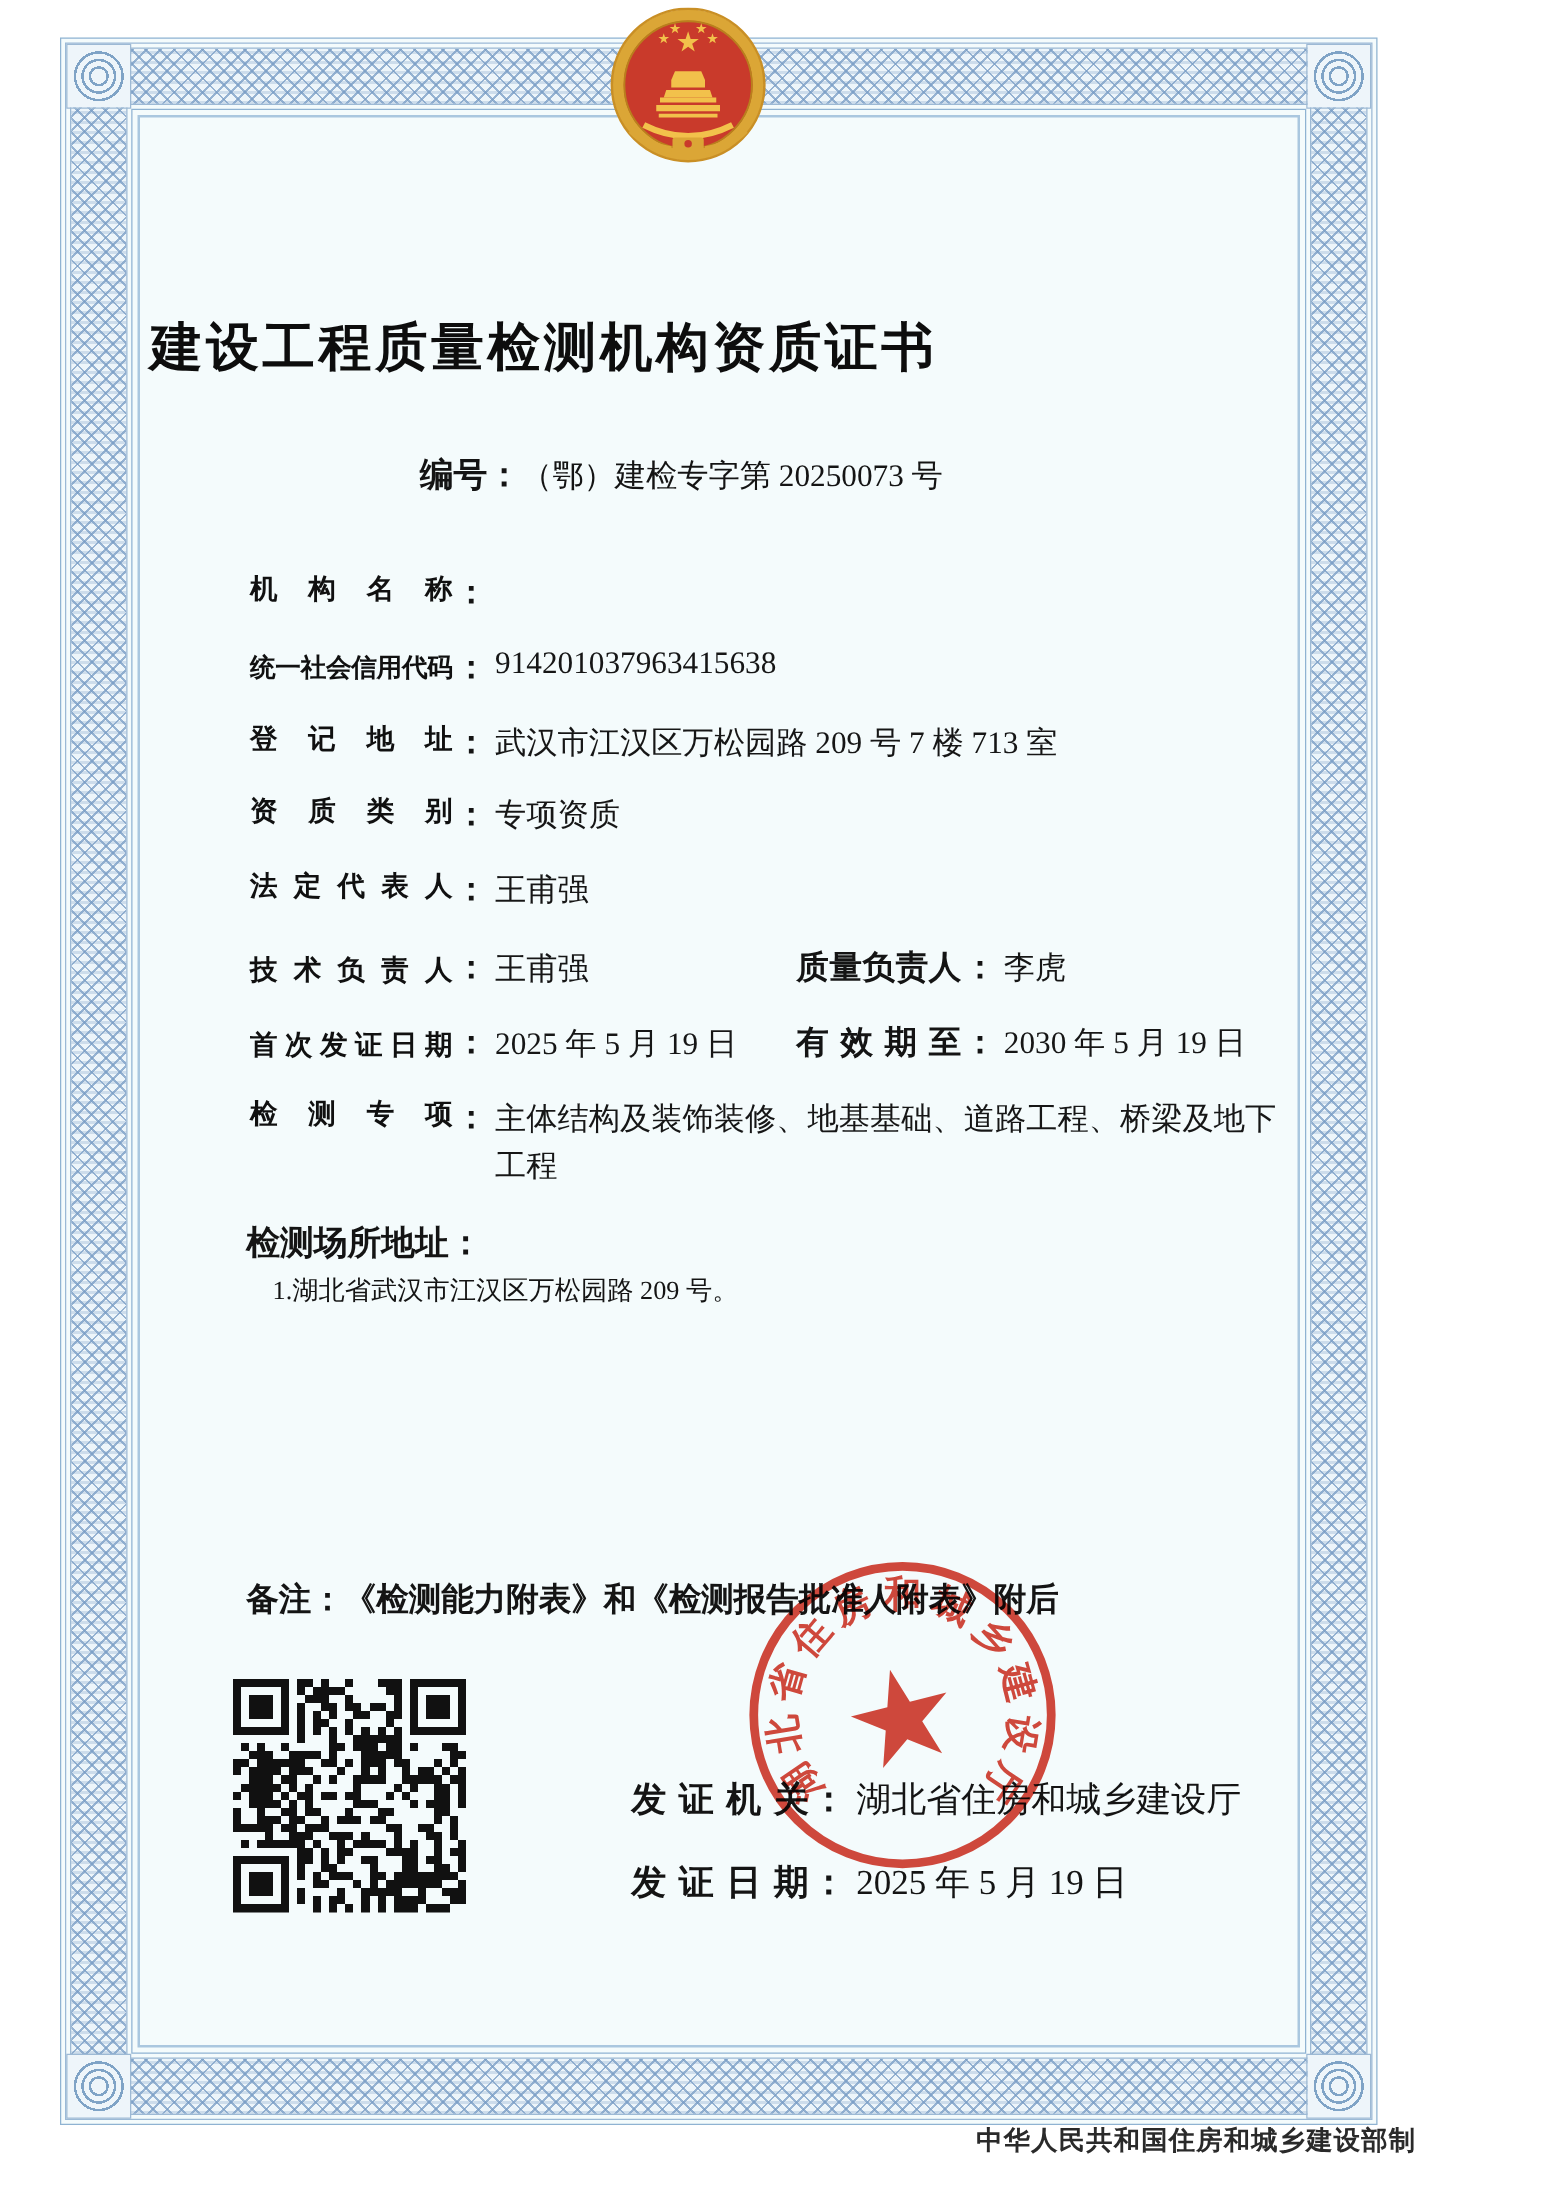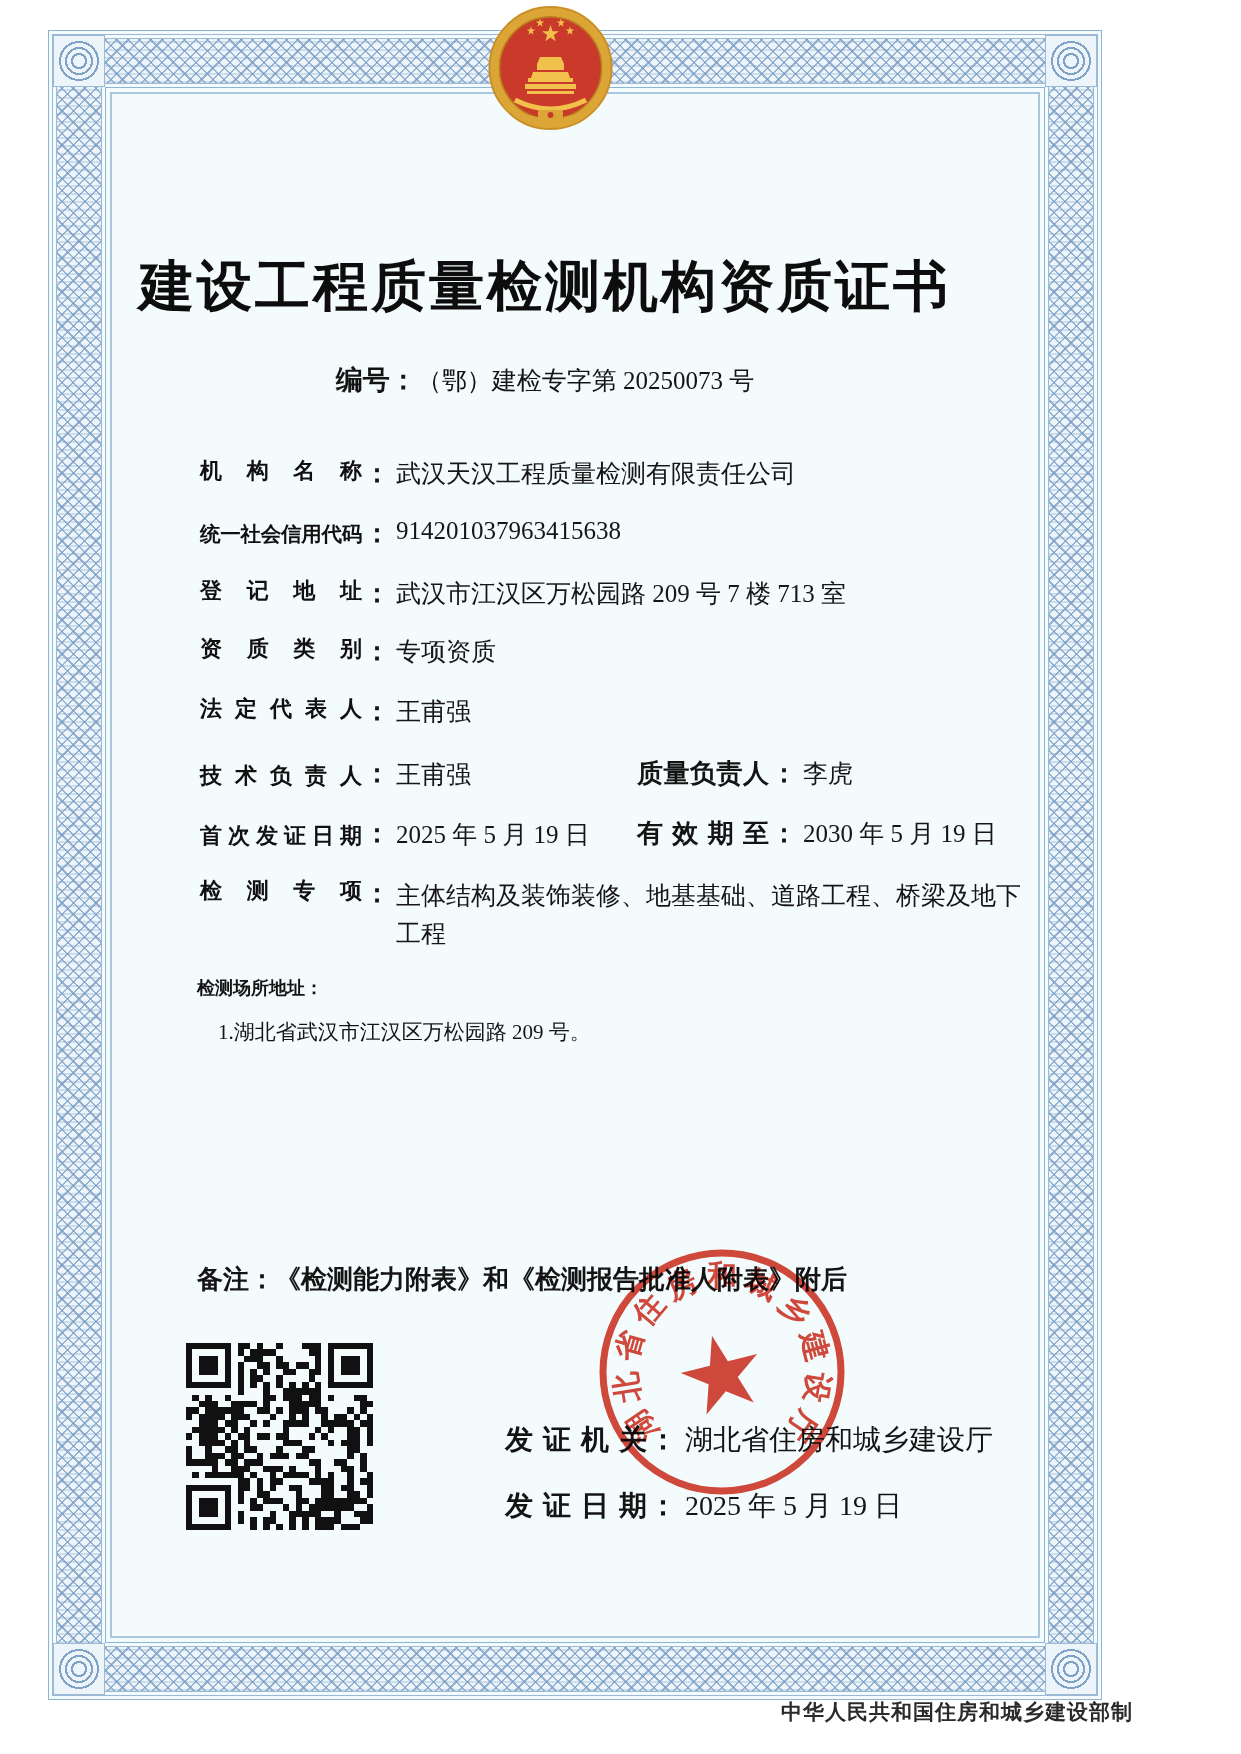--- a/index.html
+++ b/index.html
@@ -22,38 +22,38 @@
   .strip-right{top:7px;bottom:7px;right:7px;width:46px;}
   .corner{position:absolute;width:52px;height:52px;box-sizing:border-box;border:1px solid #9db9d4;
       background:radial-gradient(circle at 50% 50%, #eef5fa 0 6px, #7fa3c6 6px 8px,
       #eef5fa 8px 12px, #7fa3c6 12px 14px, #eef5fa 14px 18px, #7fa3c6 18px 20px, #eef5fa 20px 100%);}
   .c-tl{left:4px;top:4px;} .c-tr{right:4px;top:4px;} .c-bl{left:4px;bottom:4px;} .c-br{right:4px;bottom:4px;}
   .inner-line1{position:absolute;inset:56px;border:1px solid #8fb3d2;}
   .inner-line2{position:absolute;inset:61px;border:2px solid #aac7df;}
 
   
   .abs{position:absolute;}
-  .title{left:120px;top:250px;width:850px;text-align:center;font-size:55px;font-weight:900;
+  .title{left:120px;top:250px;width:850px;text-align:left;font-size:42px;font-weight:900;
          letter-spacing:3px;color:#0d0d0d;}
   .numline{left:120px;top:362px;width:850px;text-align:center;}
   .numline .nl{font-size:27px;font-weight:bold;}
   .numline .nv{font-size:25px;font-family:"Liberation Serif",serif;}
 
   .row{position:absolute;left:200px;display:flex;align-items:flex-start;white-space:nowrap;}
   .lbl{display:inline-block;width:162px;font-weight:bold;font-size:22px;color:#101010;
        text-align:justify;text-align-last:justify;text-justify:inter-character;}
   .lbl.small{font-size:20.5px;padding-top:4px;letter-spacing:-.3px;}
   .colon{font-weight:bold;font-size:26px;margin:0 6px 0 2px;}
   .val{font-family:"Liberation Serif",serif;font-size:25px;padding-top:1px;color:#161616;}
   .val.wrap{white-space:normal;width:625px;line-height:1.5;}
   .g1{display:flex;width:437px;align-items:flex-end;}
   .lbl2{display:inline-block;width:132px;font-weight:bold;font-size:26px;
         text-align:justify;text-align-last:justify;text-justify:inter-character;}
 
-  .site-label{left:197px;top:976px;font-size:18px;font-weight:bold;}
+  .site-label{left:197px;top:976px;font-size:27px;font-weight:bold;}
   .site-item{left:218px;top:1018px;font-size:21px;font-family:"Liberation Serif",serif;}
 
   .remark{left:197px;top:1262px;font-size:26px;font-weight:bold;white-space:nowrap;font-family:Liberation Mono, monospace;}
 
   .issue-row{position:absolute;left:505px;display:flex;white-space:nowrap;align-items:center;}
   .issue-lbl{display:inline-block;width:142px;font-weight:bold;font-size:28px;
              text-align:justify;text-align-last:justify;text-justify:inter-character;}
   .issue-colon{font-weight:bold;font-size:28px;margin:0 8px 0 2px;}
   .issue-val{font-family:"Liberation Serif",serif;font-size:28px;padding-top:1px;}
 
@@ -114,21 +114,20 @@
   </svg>
 
   <div class="abs title">建设工程质量检测机构资质证书</div>
   <div class="abs numline">
     <span class="nl">编号：</span><span class="nv">（鄂）建检专字第 20250073 号</span>
   </div>
 
   <div class="row" style="top:456px">
     <span class="lbl">机构名称</span>
       <span class="colon">：</span>
-      <span class="val">武汉天汉工程质量检测有限责任公司</span>
   </div>
 
   <div class="row" style="top:516px">
     <span class="lbl small">统一社会信用代码</span>
       <span class="colon">：</span>
       <span class="val">914201037963415638</span>
   </div>
 
   <div class="row" style="top:576px">
     <span class="lbl">登记地址</span>

